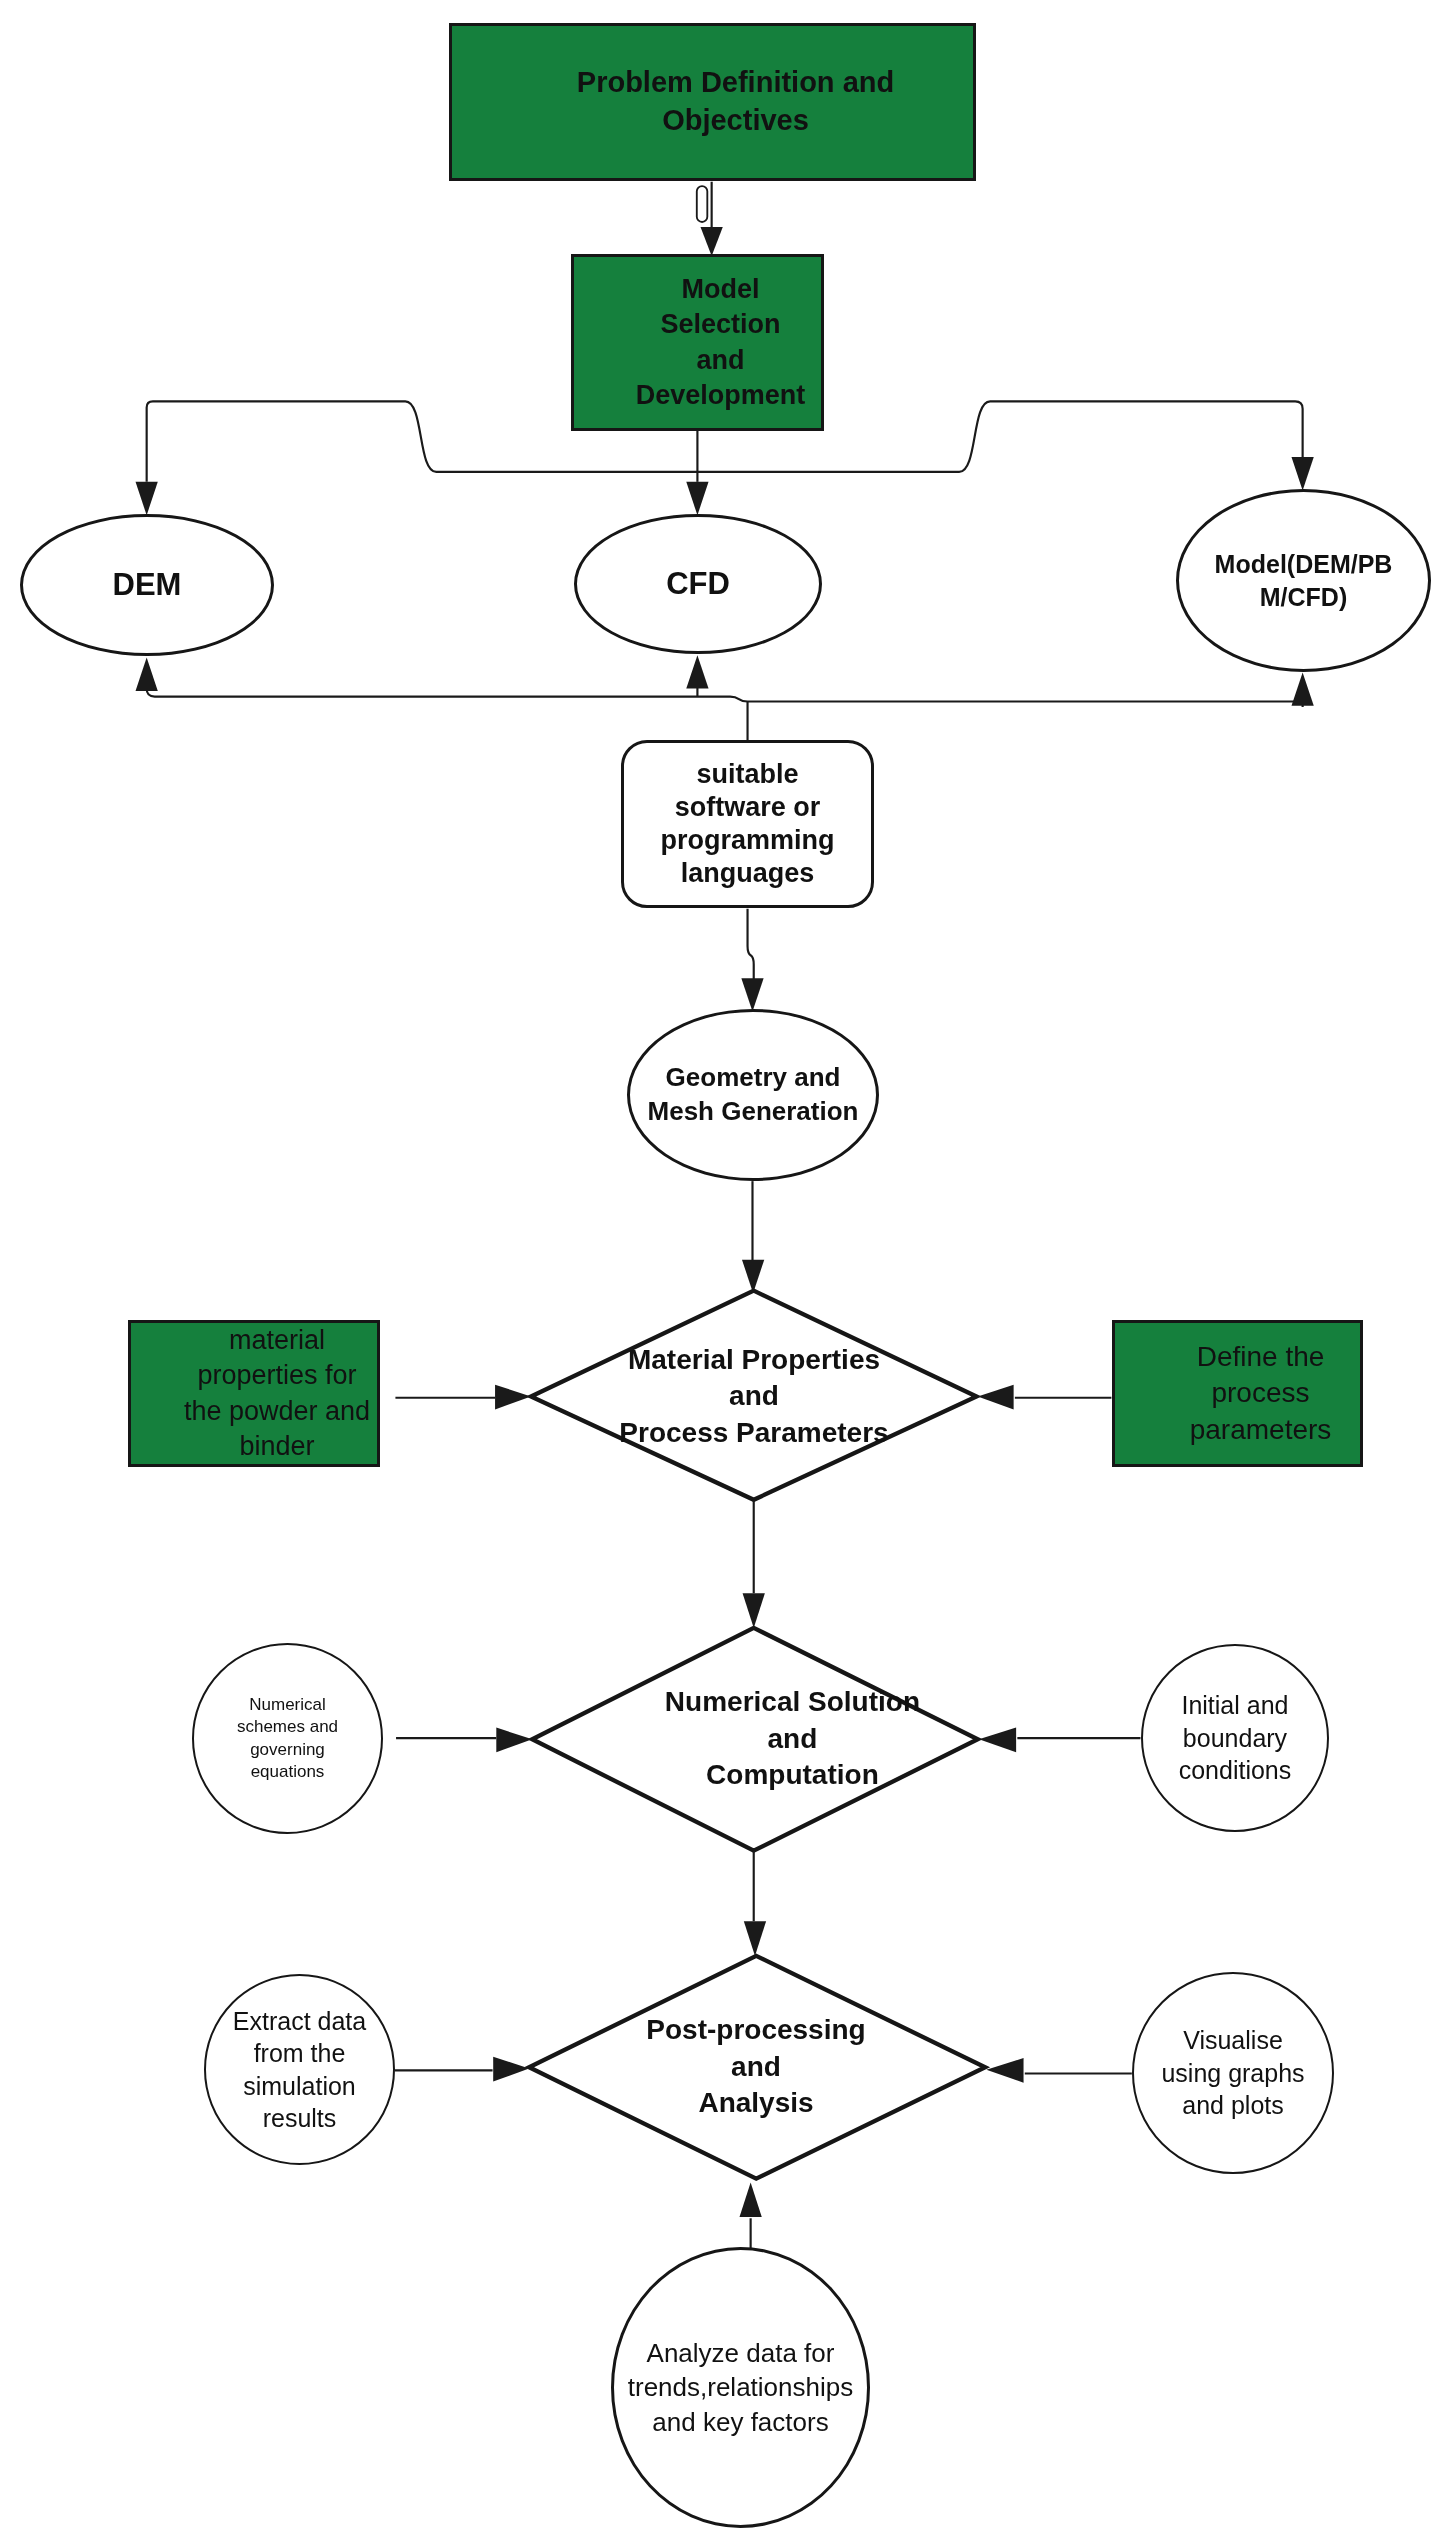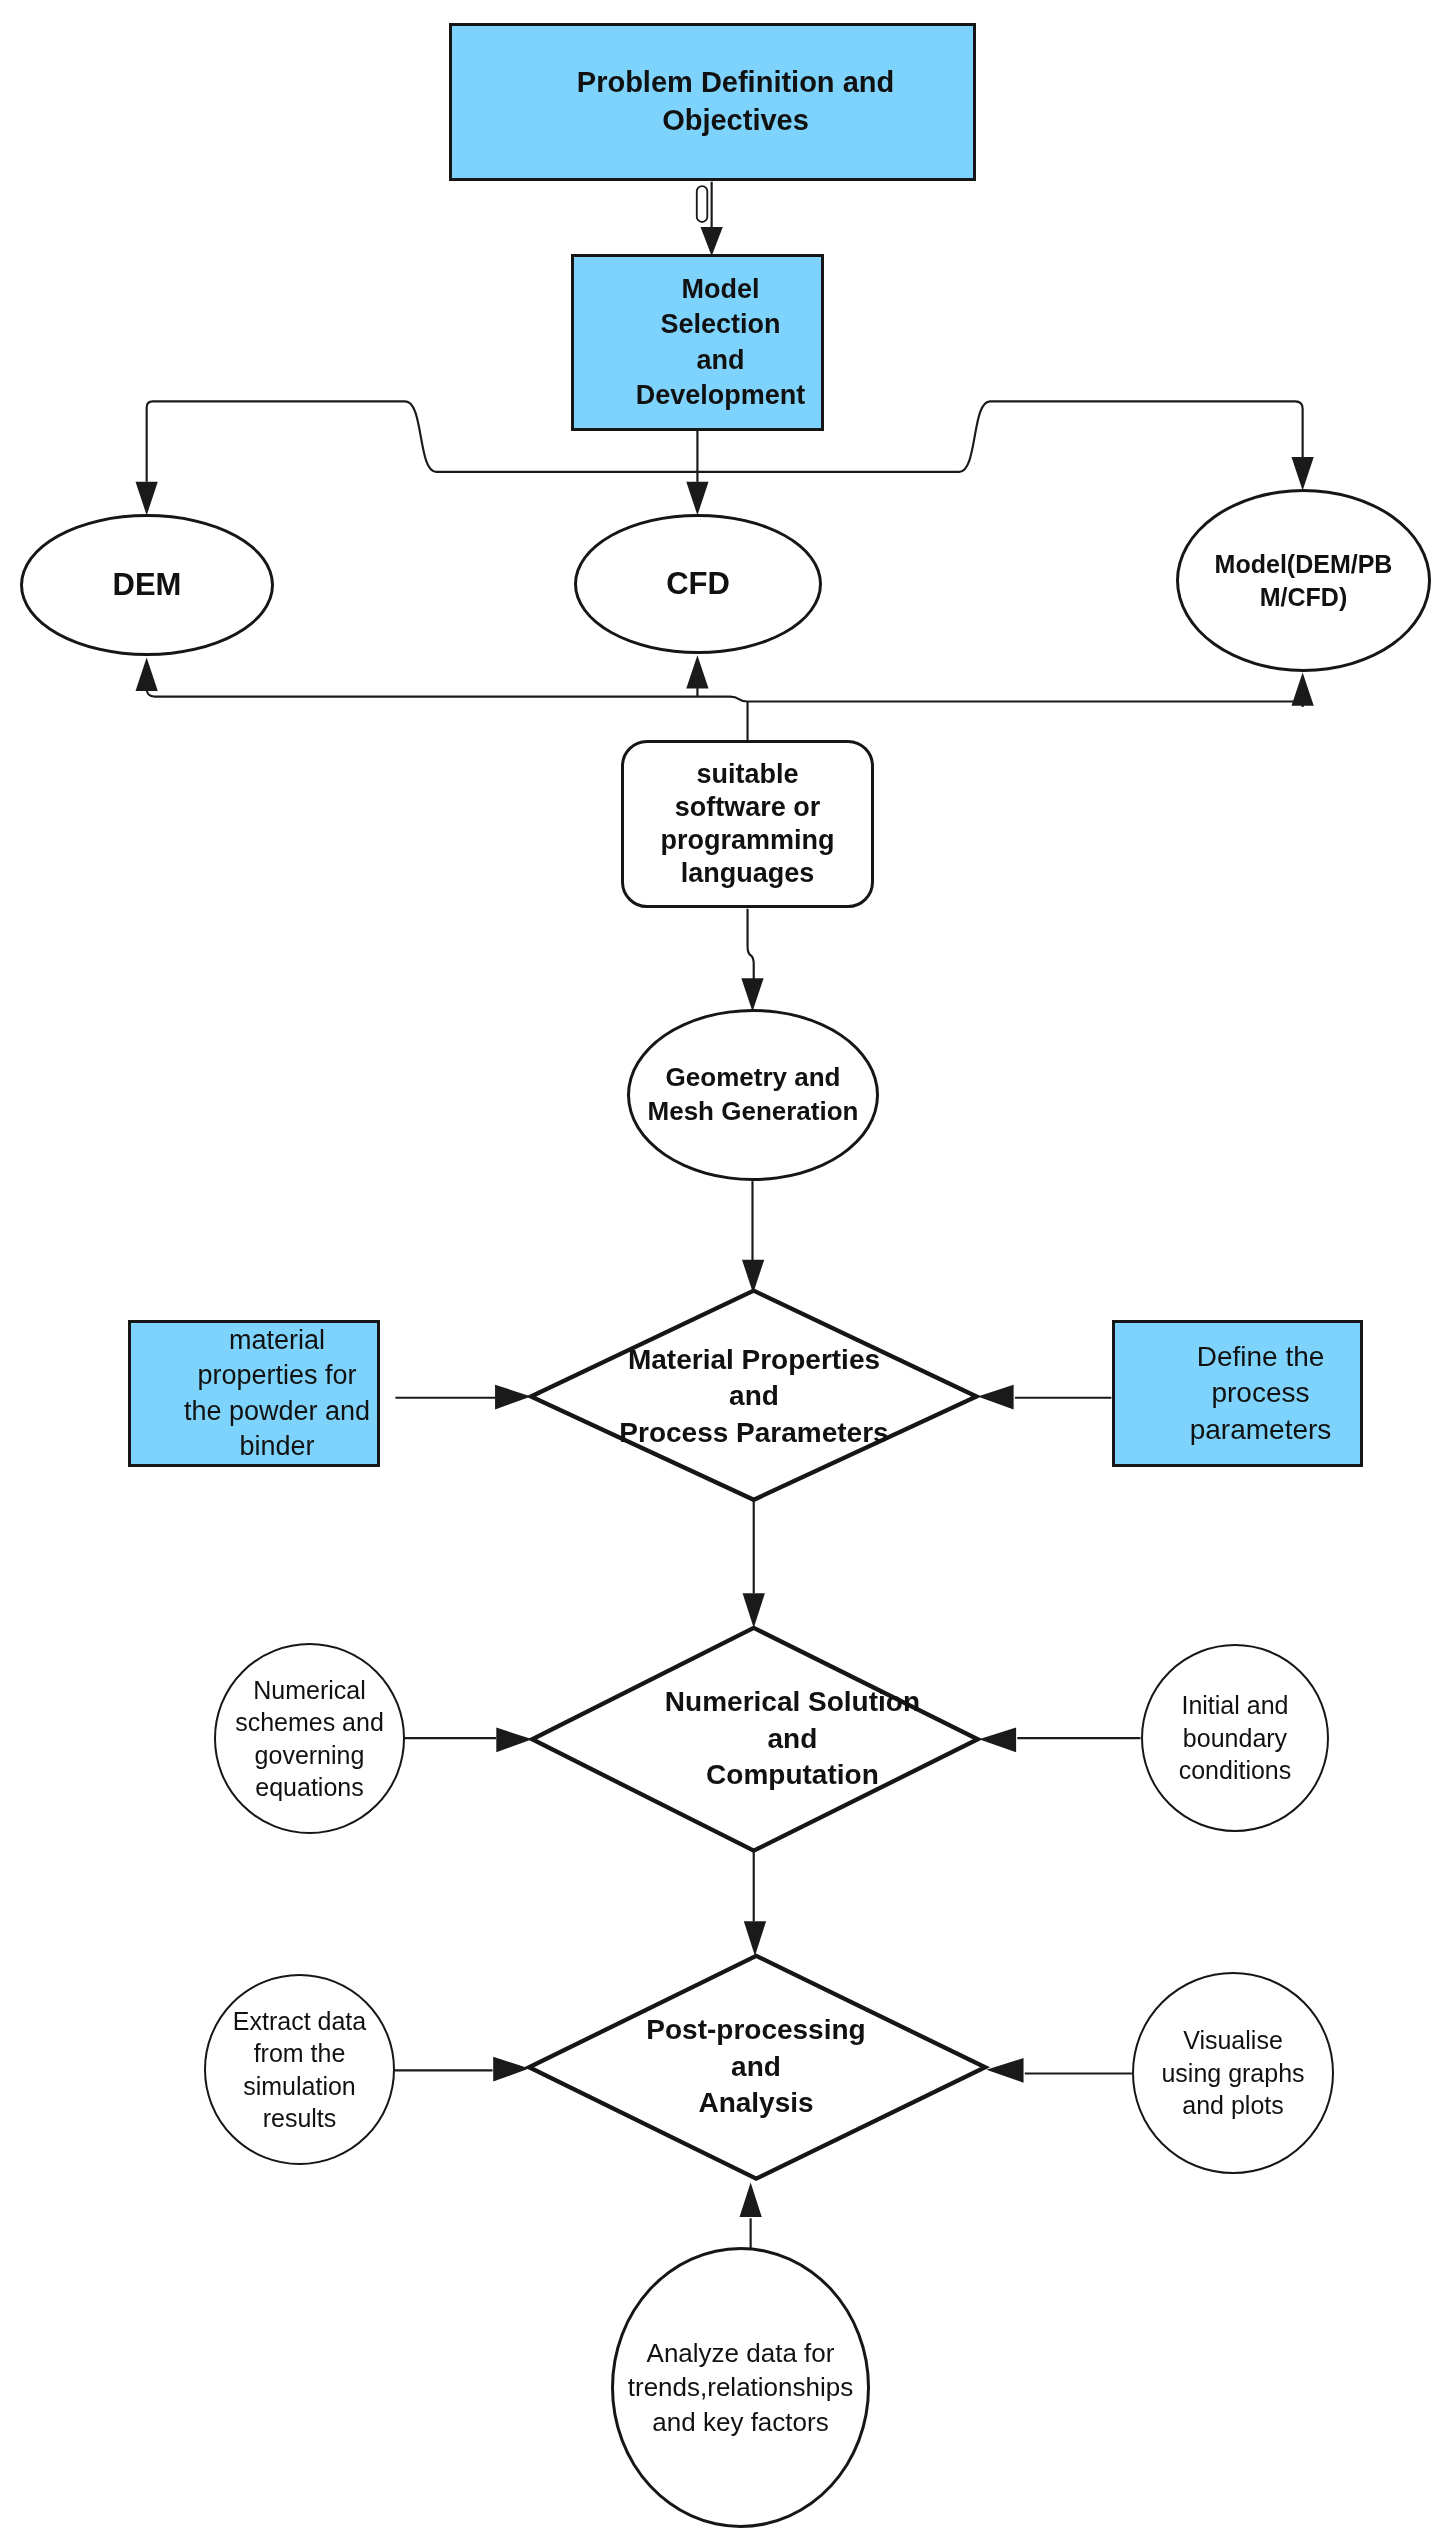--- a/index.html
+++ b/index.html
@@ -26,21 +26,21 @@
     box-sizing: border-box;
     display: flex;
     align-items: center;
     justify-content: center;
     text-align: center;
     white-space: pre-line;
     z-index: 2;
     color: #111111;
     line-height: 1.3;
   }
-  .rect      { border: 3.1px solid #161616; background: #7dd3fc; padding-left: 46px; }
+  .rect      { border: 3.1px solid #161616; background: #15803d; padding-left: 46px; }
   .ellipse   { border: 3.7px solid #161616; border-radius: 50%; background: #ffffff; }
   .circle    { border: 2.5px solid #161616; border-radius: 50%; background: #ffffff; }
   .roundrect { border: 3.7px solid #161616; border-radius: 26px; background: #ffffff; }
   .dlabel    { background: transparent; }
   .bold      { font-weight: bold; }
 
   .shaft   { fill: none; stroke: #1a1a1a; stroke-width: 3.5px; }
   .thick   { fill: #ffffff; stroke: #161616; stroke-width: 7px; stroke-linejoin: miter; }
   .head    { fill: #1a1a1a; stroke: none; }
   .loopglyph { fill: #ffffff; stroke: #1a1a1a; stroke-width: 3px; }
@@ -195,21 +195,21 @@
 the powder and
 binder</span>
   </div>
 
   <div class="node rect" style="left:1112px; top:1320px; width:251px; height:147px; font-size:28px;">
     <span>Define the
 process
 parameters</span>
   </div>
 
-  <div class="node circle" style="left:214px; top:1643px; width:191px; height:191px; font-size:25px;">
+  <div class="node circle" style="left:192px; top:1643px; width:191px; height:191px; font-size:17px;">
     <span>Numerical
 schemes and
 governing
 equations</span>
   </div>
 
   <div class="node circle" style="left:1141px; top:1644px; width:188px; height:188px; font-size:25px;">
     <span>Initial and
 boundary
 conditions</span>

